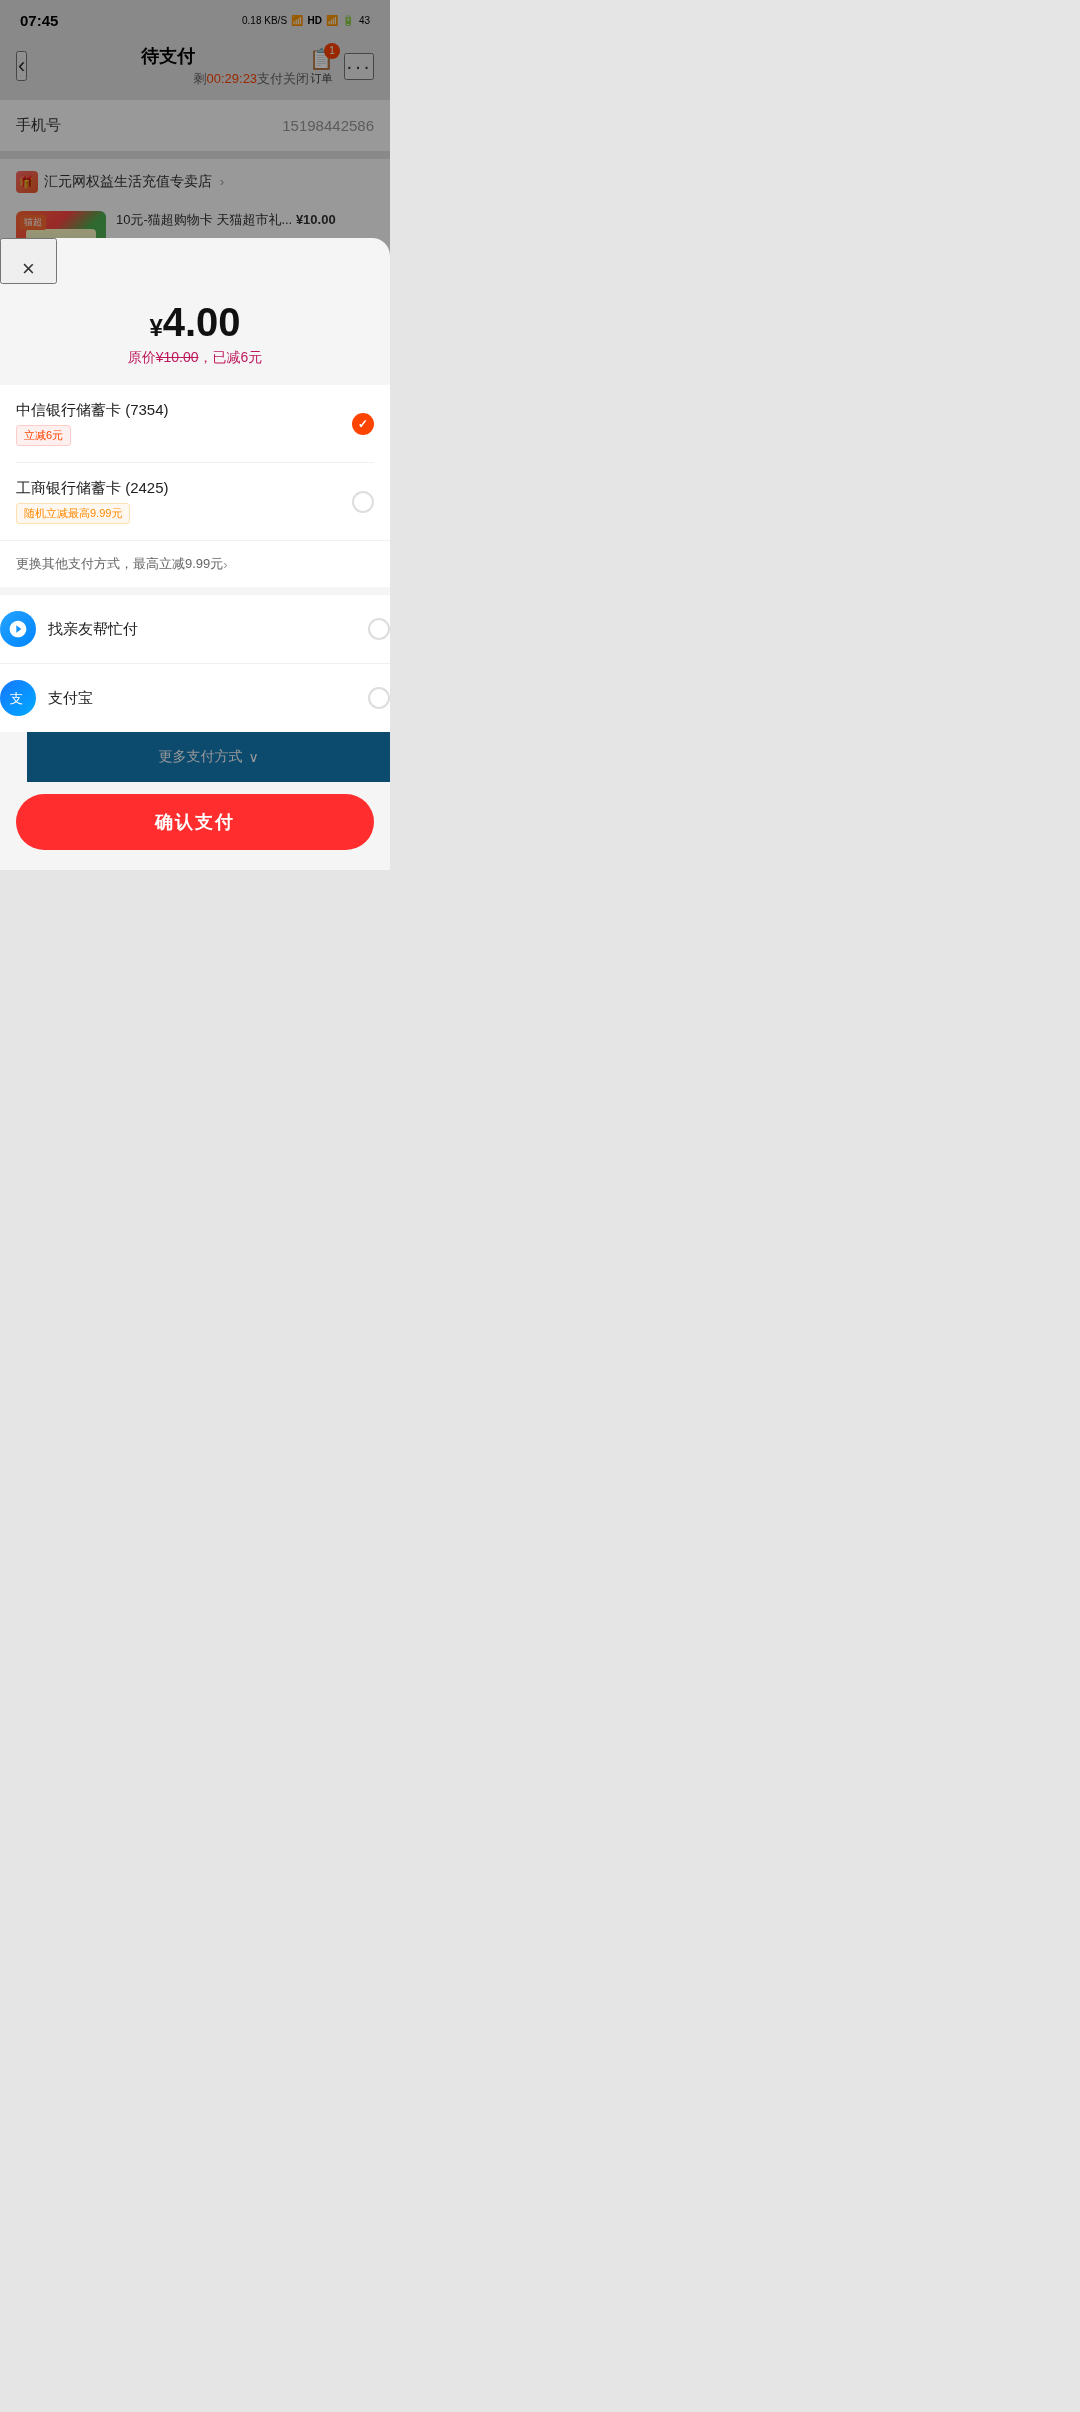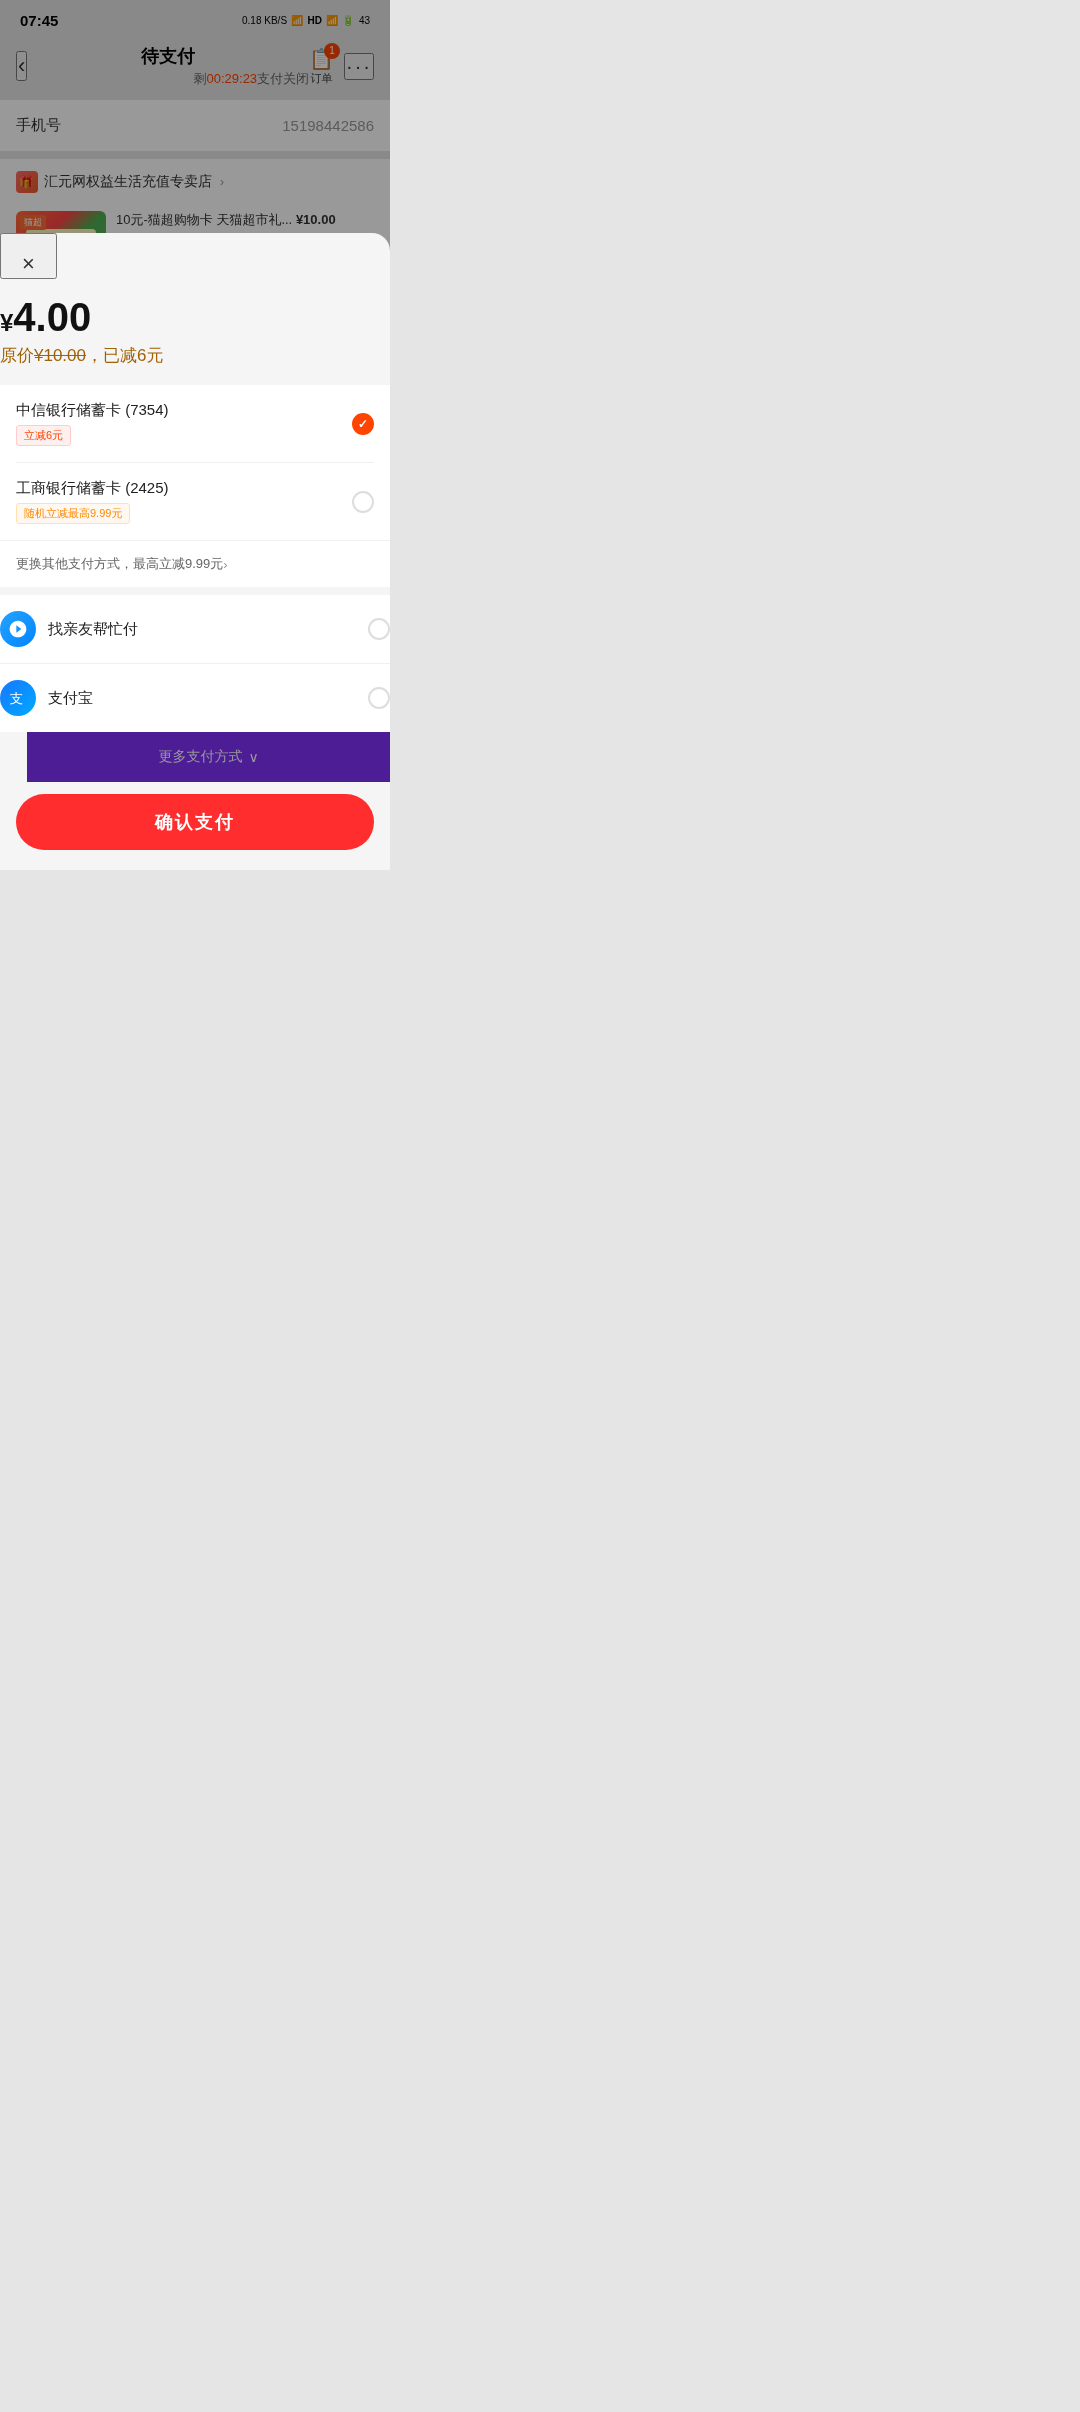--- a/index.html
+++ b/index.html
@@ -266,35 +266,35 @@
       padding-bottom: 0;
     }
     .sheet-close {
       padding: 16px 20px 0;
       font-size: 22px;
       color: #333;
       cursor: pointer;
       display: inline-block;
     }
     .sheet-amount {
-      text-align: left;
+      text-align: center;
       padding: 16px 0 6px;
     }
     .sheet-amount .main-price {
       font-size: 40px;
       font-weight: 700;
       color: #111;
     }
     .sheet-amount .main-price .symbol {
       font-size: 24px;
       font-weight: 600;
     }
     .sheet-amount .original-price {
-      font-size: 17px;
-      color: #a16207;
+      font-size: 14px;
+      color: #be185d;
       margin-top: 4px;
     }
     .sheet-amount .original-price s {
       text-decoration: line-through;
     }
 
     
     .payment-section {
       background: #fff;
       margin: 12px 0 0;
@@ -408,21 +408,21 @@
       color: #222;
       font-weight: 500;
     }
 
     
     .more-payment {
       text-align: center;
       padding: 16px;
       font-size: 14px;
       color: #999;
-      background: #4c1d95;
+      background: #0c4a6e;
       display: flex;
       align-items: center;
       justify-content: center;
       gap: 6px;
       margin-left: 27px;
     }
 
     
     .confirm-btn {
       background: #ff2d2d;

